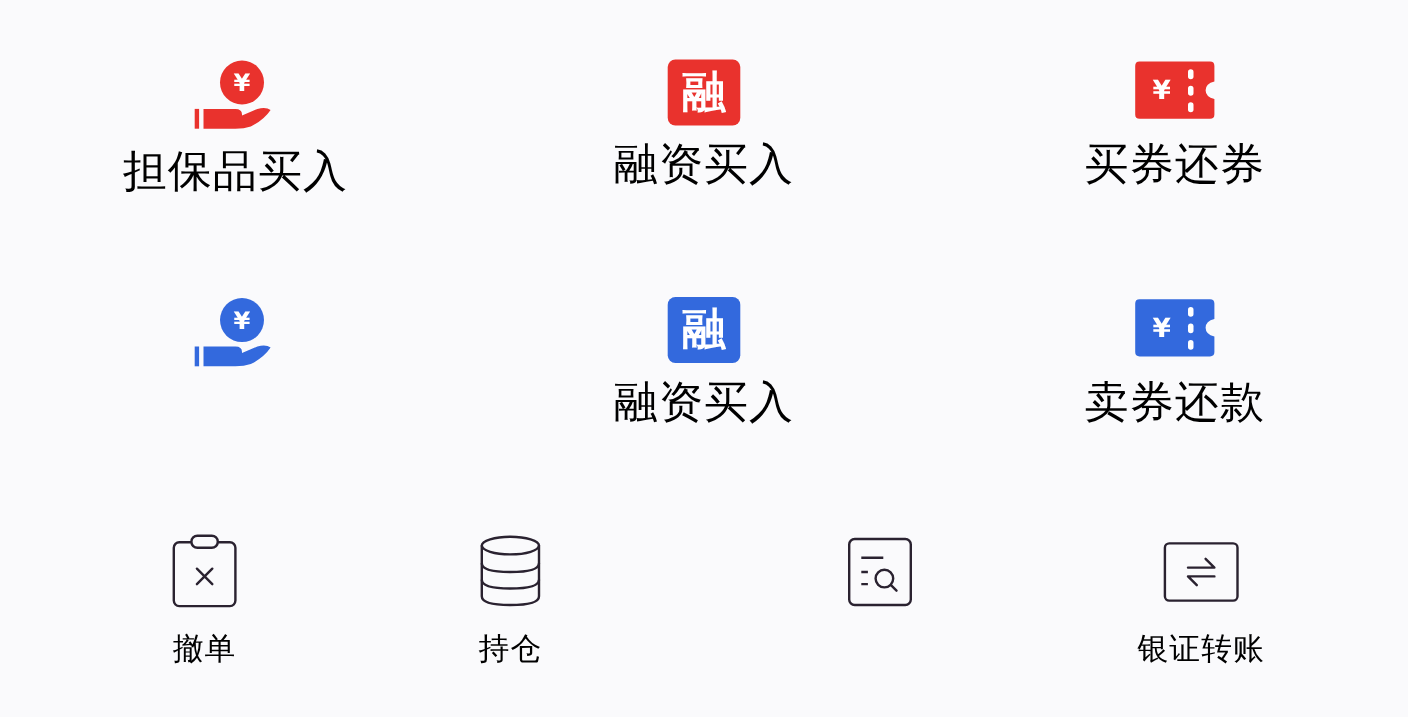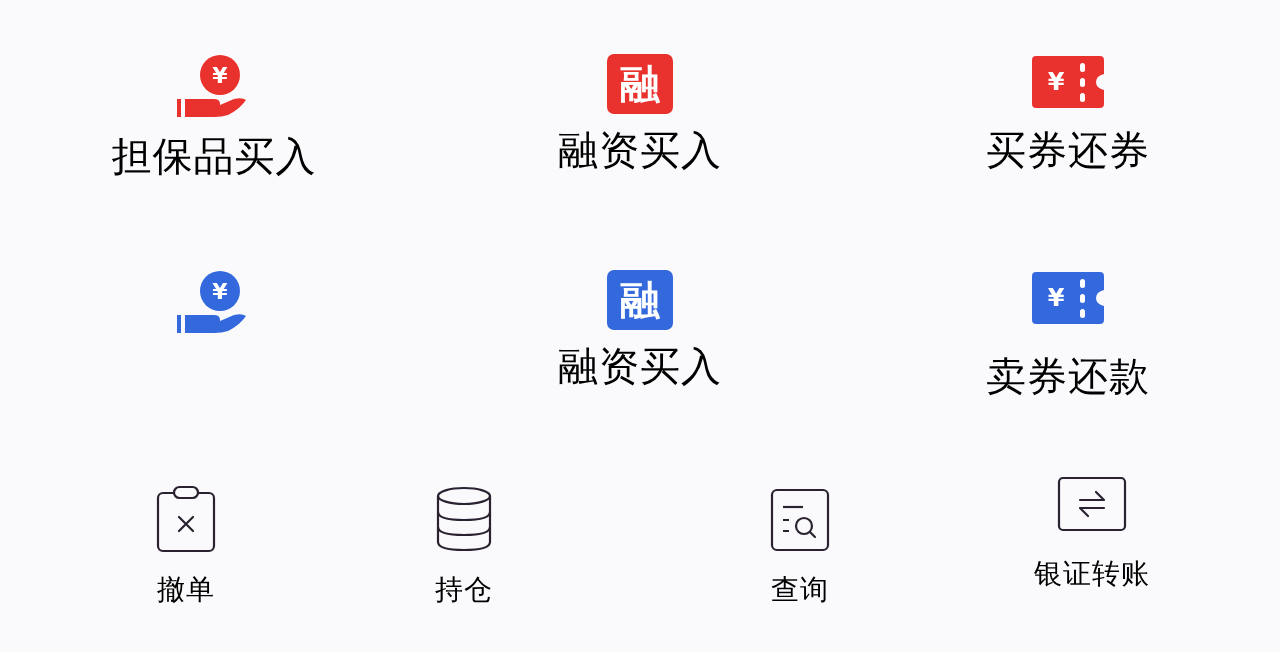--- a/index.html
+++ b/index.html
@@ -68,21 +68,21 @@
 <div class="item" style="left:968px; top:270px; width:200px;">
   <div class="icon" style="height:70px; align-items:flex-start;">
     <svg width="76" height="56" viewBox="0 0 76 56">
       <path d="M6 2 H70 Q74 2 74 6 V20 Q66 22 66 28 Q66 34 74 36 V50 Q74 54 70 54 H6 Q2 54 2 50 V6 Q2 2 6 2 Z" fill="#3369dd"></path>
       <text x="26" y="36" text-anchor="middle" font-family="DejaVu Sans, sans-serif" font-weight="bold" font-size="24" fill="#fff">¥</text>
       <rect x="50" y="9" width="5" height="9" rx="2.5" fill="#fff"></rect>
       <rect x="50" y="24" width="5" height="9" rx="2.5" fill="#fff"></rect>
       <rect x="50" y="39" width="5" height="9" rx="2.5" fill="#fff"></rect>
     </svg>
   </div>
-  <div class="label" style="margin-top:12px;">卖券还款</div>
+  <div class="label" style="margin-top:2px;">卖券还款</div>
 </div>
 
 <div class="item bottom" style="left:126px; top:484px; width:120px;">
   <div class="icon" style="height:72px;">
     <svg width="64" height="70" viewBox="0 0 64 70">
       <rect x="4" y="8" width="56" height="58" rx="5" fill="none" stroke="#2a2230" stroke-width="2.2"></rect>
       <rect x="20" y="2" width="24" height="11" rx="5.5" fill="#fafafc" stroke="#2a2230" stroke-width="2.2"></rect>
       <path d="M25 32 L39 46 M39 32 L25 46" stroke="#2a2230" stroke-width="2.2" stroke-linecap="round"></path>
     </svg>
   </div>
@@ -104,24 +104,23 @@
 <div class="item bottom" style="left:740px; top:484px; width:120px;">
   <div class="icon" style="height:72px;">
     <svg width="62" height="66" viewBox="0 0 62 66">
       <rect x="3" y="3" width="56" height="60" rx="5" fill="none" stroke="#2a2230" stroke-width="2.2"></rect>
       <path d="M14 20 H34" stroke="#2a2230" stroke-width="2.2"></path>
       <path d="M14 33 H20 M14 44 H20" stroke="#2a2230" stroke-width="2.2"></path>
       <circle cx="35" cy="39" r="8" fill="none" stroke="#2a2230" stroke-width="2.2"></circle>
       <path d="M41 45 L46 50" stroke="#2a2230" stroke-width="2.2" stroke-linecap="round"></path>
     </svg>
   </div>
-  <div class="label" style="margin-top:10px;">查询</div>
 </div>
 
-<div class="item bottom" style="left:992px; top:468px; width:200px;text-align:right;">
+<div class="item bottom" style="left:992px; top:484px; width:200px;text-align:right;">
   <div class="icon" style="height:72px;">
     <svg width="72" height="58" viewBox="0 0 72 58">
       <rect x="3" y="3" width="66" height="52" rx="4" fill="none" stroke="#2a2230" stroke-width="2.2"></rect>
       <path d="M24 25 H48 L40 17" fill="none" stroke="#2a2230" stroke-width="2.2" stroke-linecap="round" stroke-linejoin="round"></path>
       <path d="M48 33 H24 L32 41" fill="none" stroke="#2a2230" stroke-width="2.2" stroke-linecap="round" stroke-linejoin="round"></path>
     </svg>
   </div>
   <div class="label" style="margin-top:10px;">银证转账</div>
 </div>
 

